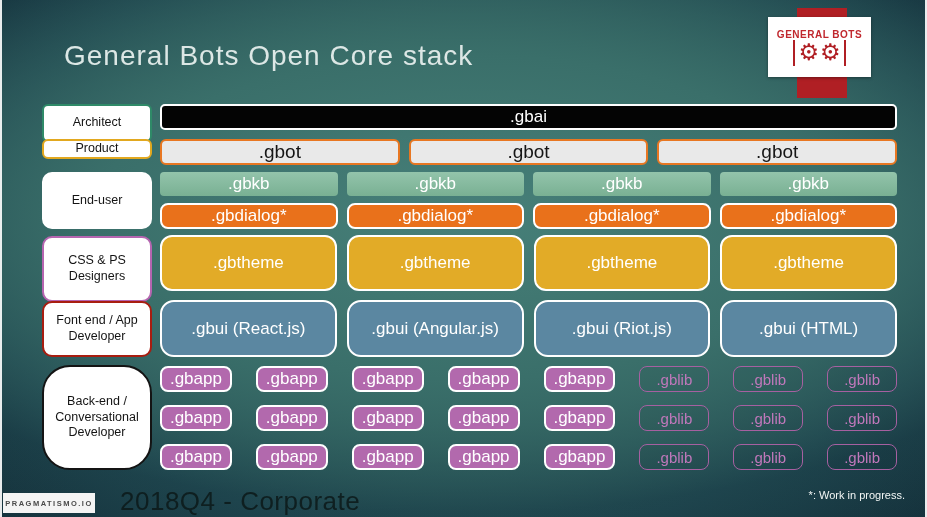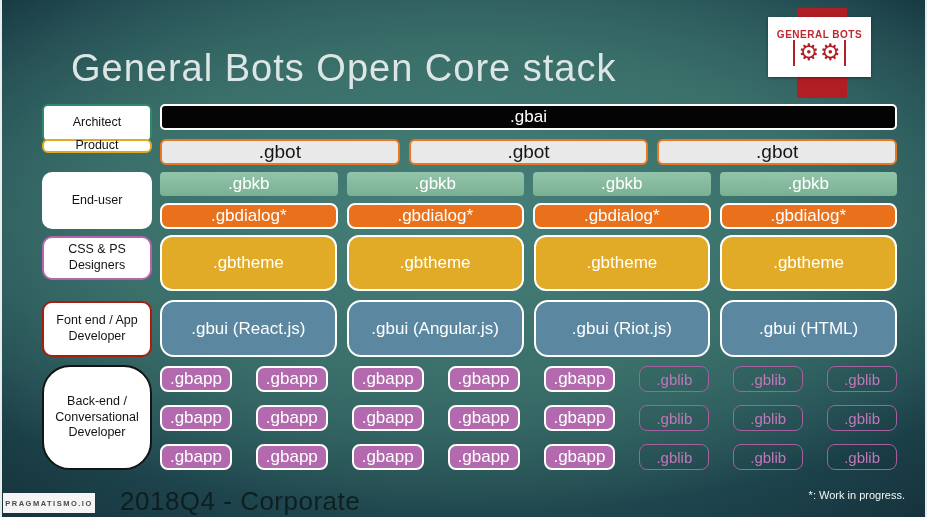--- a/index.html
+++ b/index.html
@@ -6,22 +6,22 @@
   .slide{
     position:relative; width:927px; height:517px; overflow:hidden;
     font-family:"Liberation Sans", sans-serif;
     background:radial-gradient(ellipse 120% 95% at 50% 42%, #478079 0%, #3a6f6a 33%, #25505434 60%, rgba(0,0,0,0) 100%),
                radial-gradient(ellipse at 50% 45%, #3e756f 0%, #2c5a59 45%, #1c414b 75%, #132e39 100%);
   }
   .edge{position:absolute;top:0;bottom:0;width:2px;background:rgba(255,255,255,.9);z-index:9;}
   .edge.left{left:0;} .edge.right{right:0;}
 
   .title{
-    position:absolute; left:60px; top:36px; margin:11px;
-    font-size:38px; font-weight:400; letter-spacing:1px;
+    position:absolute; left:60px; top:36px; margin:4px;
+    font-size:28px; font-weight:400; letter-spacing:1px;
     color:#dce7e5;
   }
 
   
   .logo-stripe{position:absolute; left:797px; top:8px; width:50px; height:90px; background:#b01f24;}
   .logo-card{
     position:absolute; left:768px; top:17px; width:103px; height:60px; background:#fff;
     display:flex; flex-direction:column; align-items:center; justify-content:center; gap:0px;
     box-shadow:0 1px 3px rgba(0,0,0,.4);
   }
@@ -30,23 +30,23 @@
   .logo-gears .gbar{width:2px; height:26px; background:#b01f24; margin:0 2px;}
   .logo-gears .gear{font-size:23px;}
 
   
   .lbl{
     position:absolute; left:42px; width:110px; box-sizing:border-box;
     background:#fff; color:#141414; font-size:12.5px; text-align:center;
     display:flex; align-items:center; justify-content:center; padding:2px 6px; line-height:1.25;
   }
   .lbl-architect{top:104px; height:38px; border:2px solid #2f8a68; border-radius:6px;}
-  .lbl-product  {top:139px; height:14px; border:2px solid #e2a81f; border-radius:6px;}
+  .lbl-product  {top:139px; height:20px; border:2px solid #e2a81f; border-radius:6px;}
   .lbl-enduser  {top:172px; height:57px; border:2px solid #ffffff; border-radius:10px;}
-  .lbl-cssps    {top:236px; height:44px; border:2px solid #b565b0; border-radius:10px;}
+  .lbl-cssps    {top:236px; height:66px; border:2px solid #b565b0; border-radius:10px;}
   .lbl-frontend {top:301px; height:56px; border:2px solid #a81d10; border-radius:10px;}
   .lbl-backend  {top:365px; height:105px; border:2px solid #141414; border-radius:28px;}
 
   
   .row{position:absolute; left:160px; width:737px; display:flex;}
   .box{
     box-sizing:border-box; flex:1; display:flex; align-items:center; justify-content:center;
     color:#fff; white-space:nowrap;
   }
   .row-gbai{top:104px; height:26px;}

